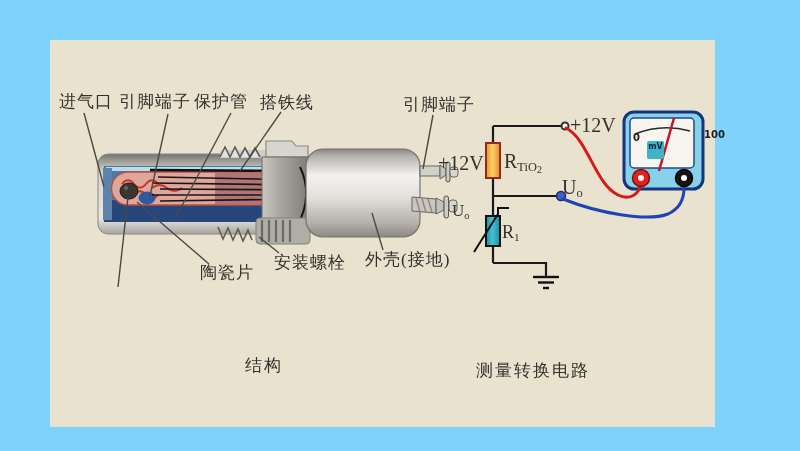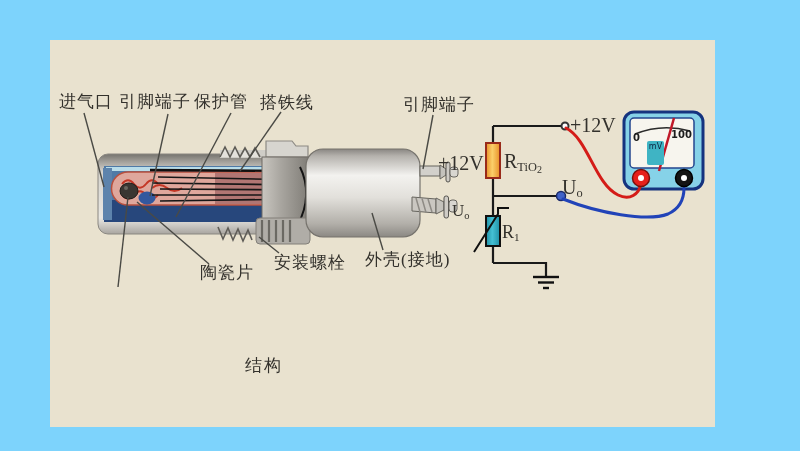--- a/index.html
+++ b/index.html
@@ -9,22 +9,22 @@
   svg{position:absolute;left:0;top:0;}
   .lbl{position:absolute;color:#33312c;font-size:17px;white-space:nowrap;line-height:1.1;
        letter-spacing:1px;}
   .lbl .sub{font-size:0.62em;vertical-align:-0.28em;letter-spacing:0;}
   .lbl .subsub{font-size:0.5em;vertical-align:-0.45em;letter-spacing:0;}
   .ital{letter-spacing:0;}
   .big{font-size:20px;letter-spacing:0;text-align:right;}
   .caption{font-size:17px;letter-spacing:2px;}
   .meter-num{position:absolute;font-family:"DejaVu Sans","Liberation Sans",sans-serif;
              font-weight:bold;font-size:10px;color:#1c1c1c;letter-spacing:0;}
-  .mv-badge{position:absolute;left:647px;top:141px;width:17px;height:24px;background:#3fb4c4;
-            color:#0d2440;font-family:"DejaVu Sans",sans-serif;font-weight:normal;font-size:8px;
+  .mv-badge{position:absolute;left:647px;top:141px;width:17px;height:18px;background:#3fb4c4;
+            color:#0d2440;font-family:"DejaVu Sans",sans-serif;font-weight:bold;font-size:8px;
             text-align:center;line-height:12px;border-radius:2px;}
 </style>
 </head>
 <body>
 
 <div id="stage">
   <div id="panel"></div>
 
   <svg width="800" height="451" viewBox="0 0 800 451">
     <defs>
@@ -184,28 +184,29 @@
   <div class="lbl" style="left:403px;top:96px">引脚端子</div>
   <div class="lbl big" style="left:438px;top:152px">+12V</div>
   <div class="lbl ital" style="left:452px;top:202px">
     <span>U</span><span class="sub">o</span>
   </div>
   <div class="lbl" style="left:200px;top:264px">陶瓷片</div>
   <div class="lbl" style="left:274px;top:254px">安装螺栓</div>
   <div class="lbl" style="left:365px;top:251px">外壳(接地)</div>
 
   <div class="lbl caption" style="left:245px;top:357px">结构</div>
+  <div class="lbl caption" style="left:476px;top:362px">测量转换电路</div>
 
   <div class="lbl big" style="left:570px;top:114px">+12V</div>
   <div class="lbl big ital" style="left:504px;top:150px">
     <span>R</span><span class="sub">TiO</span><span class="subsub">2</span>
   </div>
   <div class="lbl big ital" style="left:562px;top:176px">
     <span>U</span><span class="sub">o</span>
   </div>
   <div class="lbl big ital" style="left:502px;top:223px;font-size:18px">
     <span>R</span><span class="sub">1</span>
   </div>
 
   <div class="meter-num" style="left:633px;top:132px">0</div>
-  <div class="meter-num" style="left:671px;top:129px">100</div>
+  <div class="meter-num" style="left:704px;top:129px">100</div>
   <div class="mv-badge">mV</div>
 </div>
 
 </body></html>

